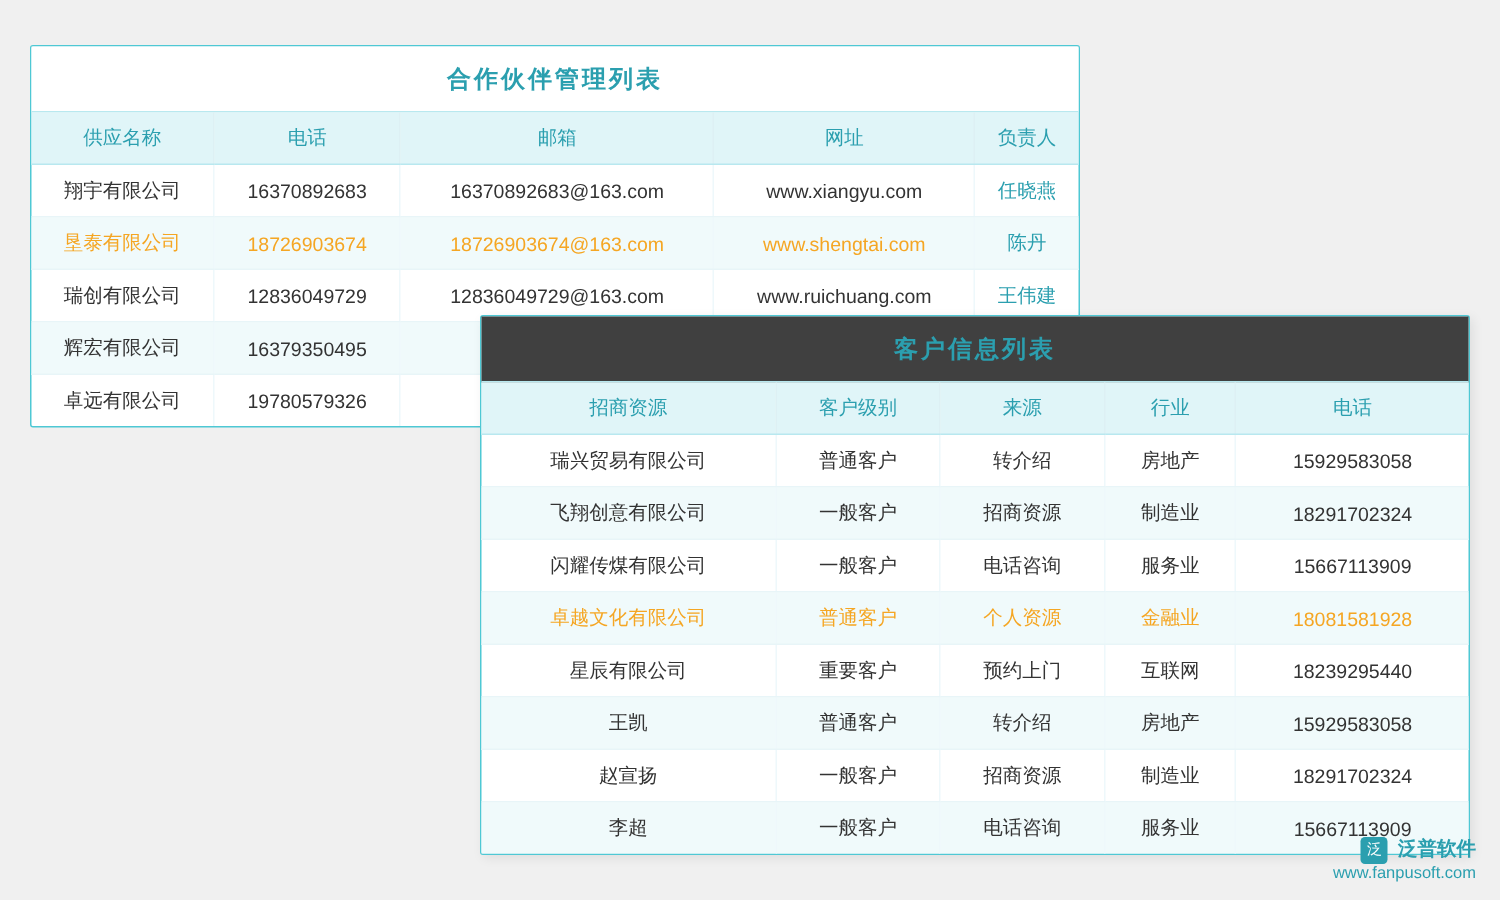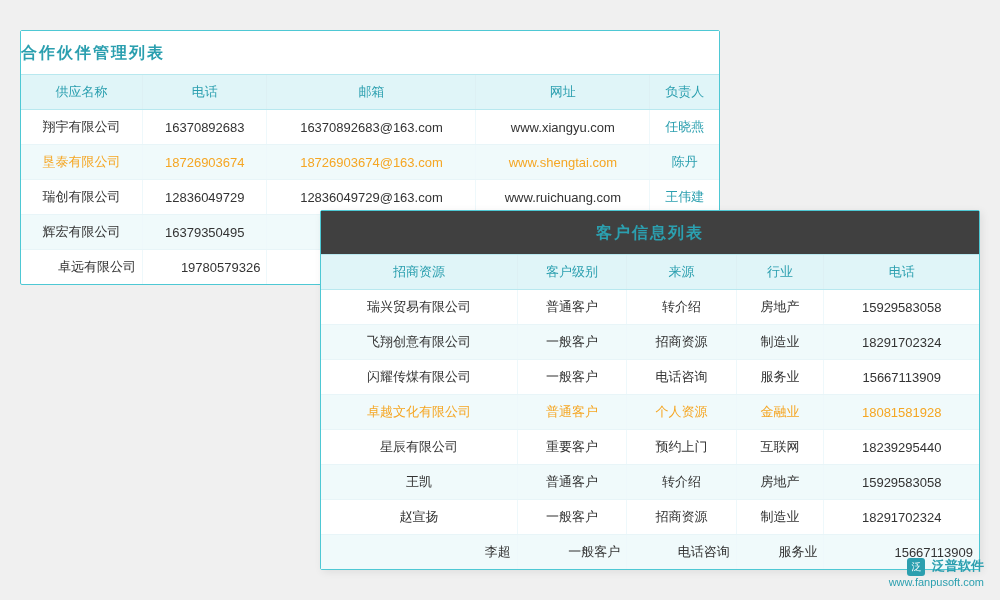--- a/index.html
+++ b/index.html
@@ -31,20 +31,21 @@
       left: 20px;
       width: 700px;
       background: #fff;
       border: 1.5px solid #4ec8d4;
       border-radius: 2px;
       z-index: 1;
     }
 
     .partner-table-title {
       background: #fff;
+      text-align: center;
       font-size: 16px;
       font-weight: bold;
       color: #2b9faf;
       padding: 12px 0 10px 0;
       border-bottom: 1px solid #b8e8ef;
       letter-spacing: 2px;
     }
 
     .data-table {
       width: 100%;
@@ -73,21 +74,20 @@
       color: #333;
     }
 
     .data-table td:last-child {
       border-right: none;
       margin-top: 11px;
     }
 
     .data-table tr:last-child td {
       border-bottom: none;
-      text-align: right;
     }
 
     .data-table tr.highlighted td {
       color: #f5a623;
     }
 
     .data-table tr.alt-bg {
       background: #f0fafb;
     }
 

